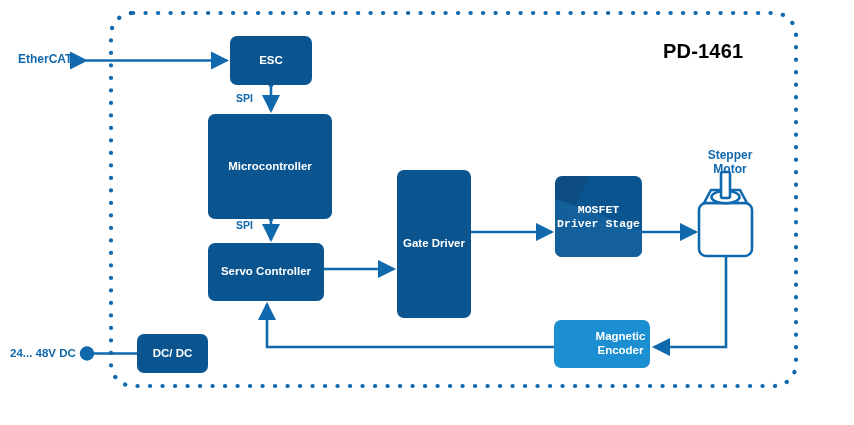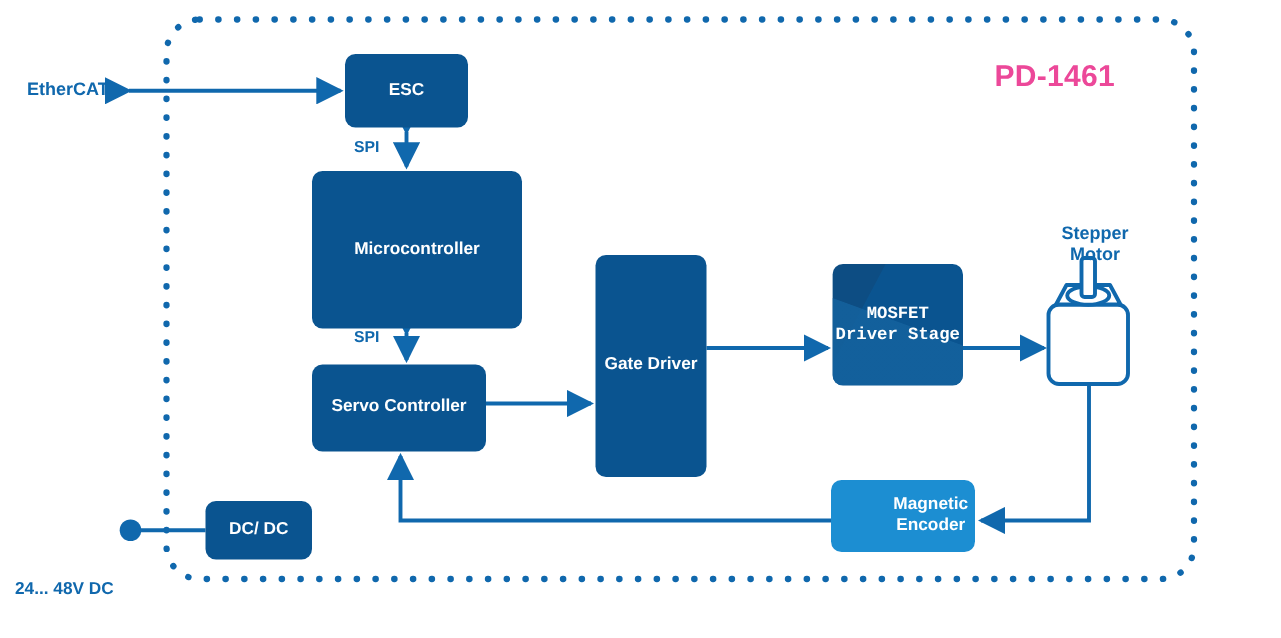--- a/index.html
+++ b/index.html
@@ -19,21 +19,21 @@
     font-weight:bold;
     line-height:1.18;
     border-radius:7px;
     box-sizing:border-box;
     z-index:3;
   }
   .blk.dark  {background:#0a5490;}
   .blk.light {background:#1c8ed2;}
 
   #blk-esc   {left:230px;top:36px;  width:82px; height:49px;  font-size:11.5px;}
-  #blk-mcu   {left:208px;top:114px; width:140px;height:105px; font-size:11.5px;}
+  #blk-mcu   {left:208px;top:114px; width:124px;height:105px; font-size:11.5px;}
   #blk-servo {left:208px;top:243px; width:116px;height:58px;  font-size:11.5px;}
   #blk-gate  {left:397px;top:170px; width:74px; height:148px; font-size:11.5px;}
   #blk-mosfet{left:555px;top:176px; width:87px; height:81px;  font-size:11.5px;font-family:Liberation Mono, monospace;}
   #blk-enc   {left:554px;top:320px; width:96px; height:48px;  font-size:11.5px;padding-left:37px;}
   #blk-dcdc  {left:137px;top:334px; width:71px; height:39px;  font-size:11.5px;}
 
   
   #blk-mosfet{
     background:
       linear-gradient(118deg, #0d4d83 0%, #0d4d83 27%, #0a5490 27.5%, #0a5490 100%),
@@ -50,25 +50,25 @@
   
   .txt{
     position:absolute;
     color:#1068ad;
     font-weight:bold;
     z-index:4;
     white-space:pre-line;
     line-height:1.18;
   }
   #lbl-ethercat{left:18px; top:52px;  font-size:12px;}
-  #lbl-power   {left:10px; top:347px; font-size:11.5px;margin-top:40px;}
+  #lbl-power   {left:10px; top:347px; font-size:11.5px;}
   #lbl-spi-top {left:236px;top:92px;  font-size:10.5px;}
   #lbl-spi-bot {left:236px;top:219px; font-size:10.5px;}
   #lbl-motor   {left:694px;top:148px; font-size:12px;text-align:center;width:72px;}
-  #lbl-title   {left:663px;top:40px;  font-size:20px;color:#ec4899;letter-spacing:.2px;}
+  #lbl-title   {left:663px;top:40px;  font-size:20px;color:#000000;letter-spacing:.2px;}
 </style>
 </head>
 <body>
 
 <div id="stage">
 
   <svg id="svg-layer" viewBox="0 0 854 425">
     <defs>
       <marker id="arrowR" markerWidth="7" markerHeight="7" refX="6.2" refY="3.5" orient="auto">
         <path d="M0,0 L7,3.5 L0,7 z" fill="#1068ad"></path>

